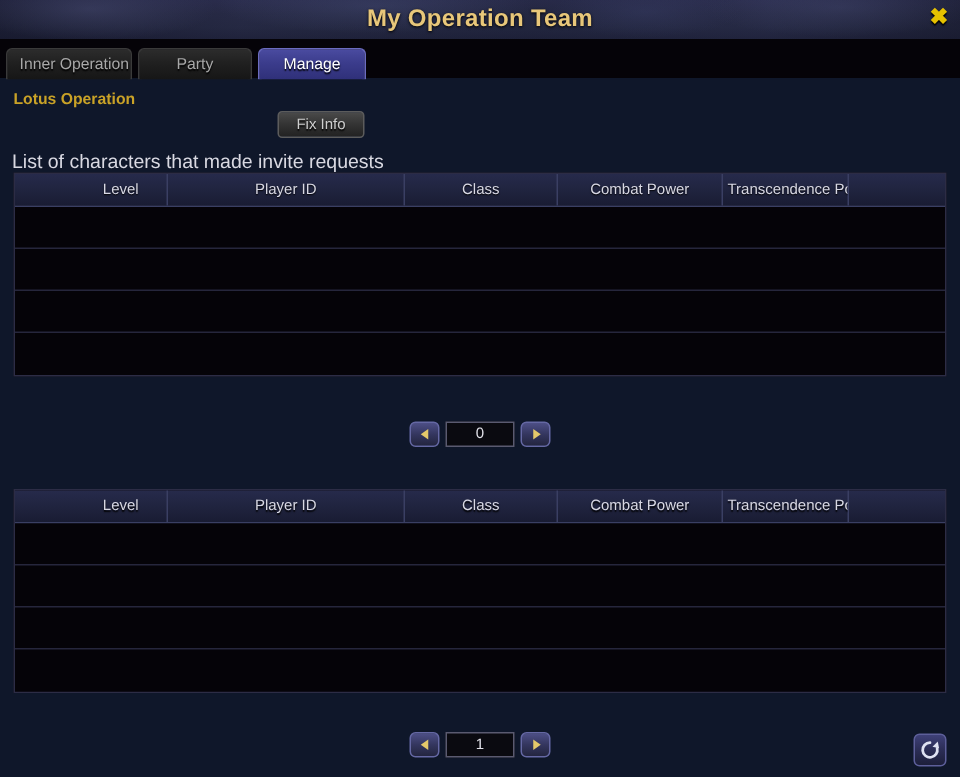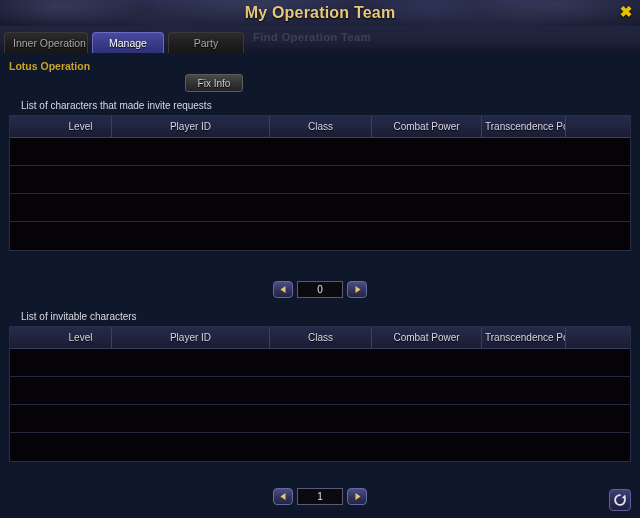--- a/index.html
+++ b/index.html
@@ -151,22 +151,22 @@
     justify-content: center;
     cursor: pointer;
     box-sizing: border-box;
     text-shadow: 0 1px 1px #000;
     z-index: 6;
     margin-top: 16px;
   }
 
   .list-caption {
     position: absolute;
-    left: 21px;
-    font-size: 10px;
+    left: 8px;
+    font-size: 13px;
     color: #d9d9e2;
   }
 
   
   .table {
     position: absolute;
     left: 9px;
     width: 622px;
     box-sizing: border-box;
     border: 1px solid #2c2c45;
@@ -258,33 +258,30 @@
 <body>
 
 <div id="app">
 
   <div class="banner">
     <div class="banner-texture"></div>
     <div class="banner-title">My Operation Team</div>
     <div class="close-btn">✖</div>
   </div>
 
-  <div class="subheader">
-    <div class="subheader-ghost">Find Operation Team</div>
-  </div>
 
   <div class="tabs">
     <div class="tab w1">
       <span>Inner Operation T</span>
     </div>
+    <div class="tab w2">
+      <span>Party</span>
+    </div>
     <div class="tab w3 active">
       <span>Manage</span>
-    </div>
-    <div class="tab w2">
-      <span>Party</span>
     </div>
   </div>
 
   <div class="content">
 
     <div class="op-name">Lotus Operation</div>
 
     <div class="list-caption" style="top:48px;">List of characters that made invite requests</div>
 
     <div class="table" style="top:63px;">
@@ -311,21 +308,20 @@
           </svg>
       </div>
       <input class="pg-input" type="text" readonly="" value="0" style="">
       <div class="pg-btn">
         <svg width="9" height="9" viewBox="0 0 9 9">
             <polygon points="2.5,1 2.5,8 7.5,4.5" fill="#e4c86a"></polygon>
           </svg>
       </div>
     </div>
 
-    <div class="list-caption" style="top:259px;">List of invitable characters</div>
 
     <div class="table" style="top:274px;">
       <div class="thead">
         <div class="th c0">Level</div>
         <div class="th c1">Player ID</div>
         <div class="th c2">Class</div>
         <div class="th c3">Combat Power</div>
         <div class="th c4">Transcendence Pow</div>
         <div class="th c5"></div>
       </div>

